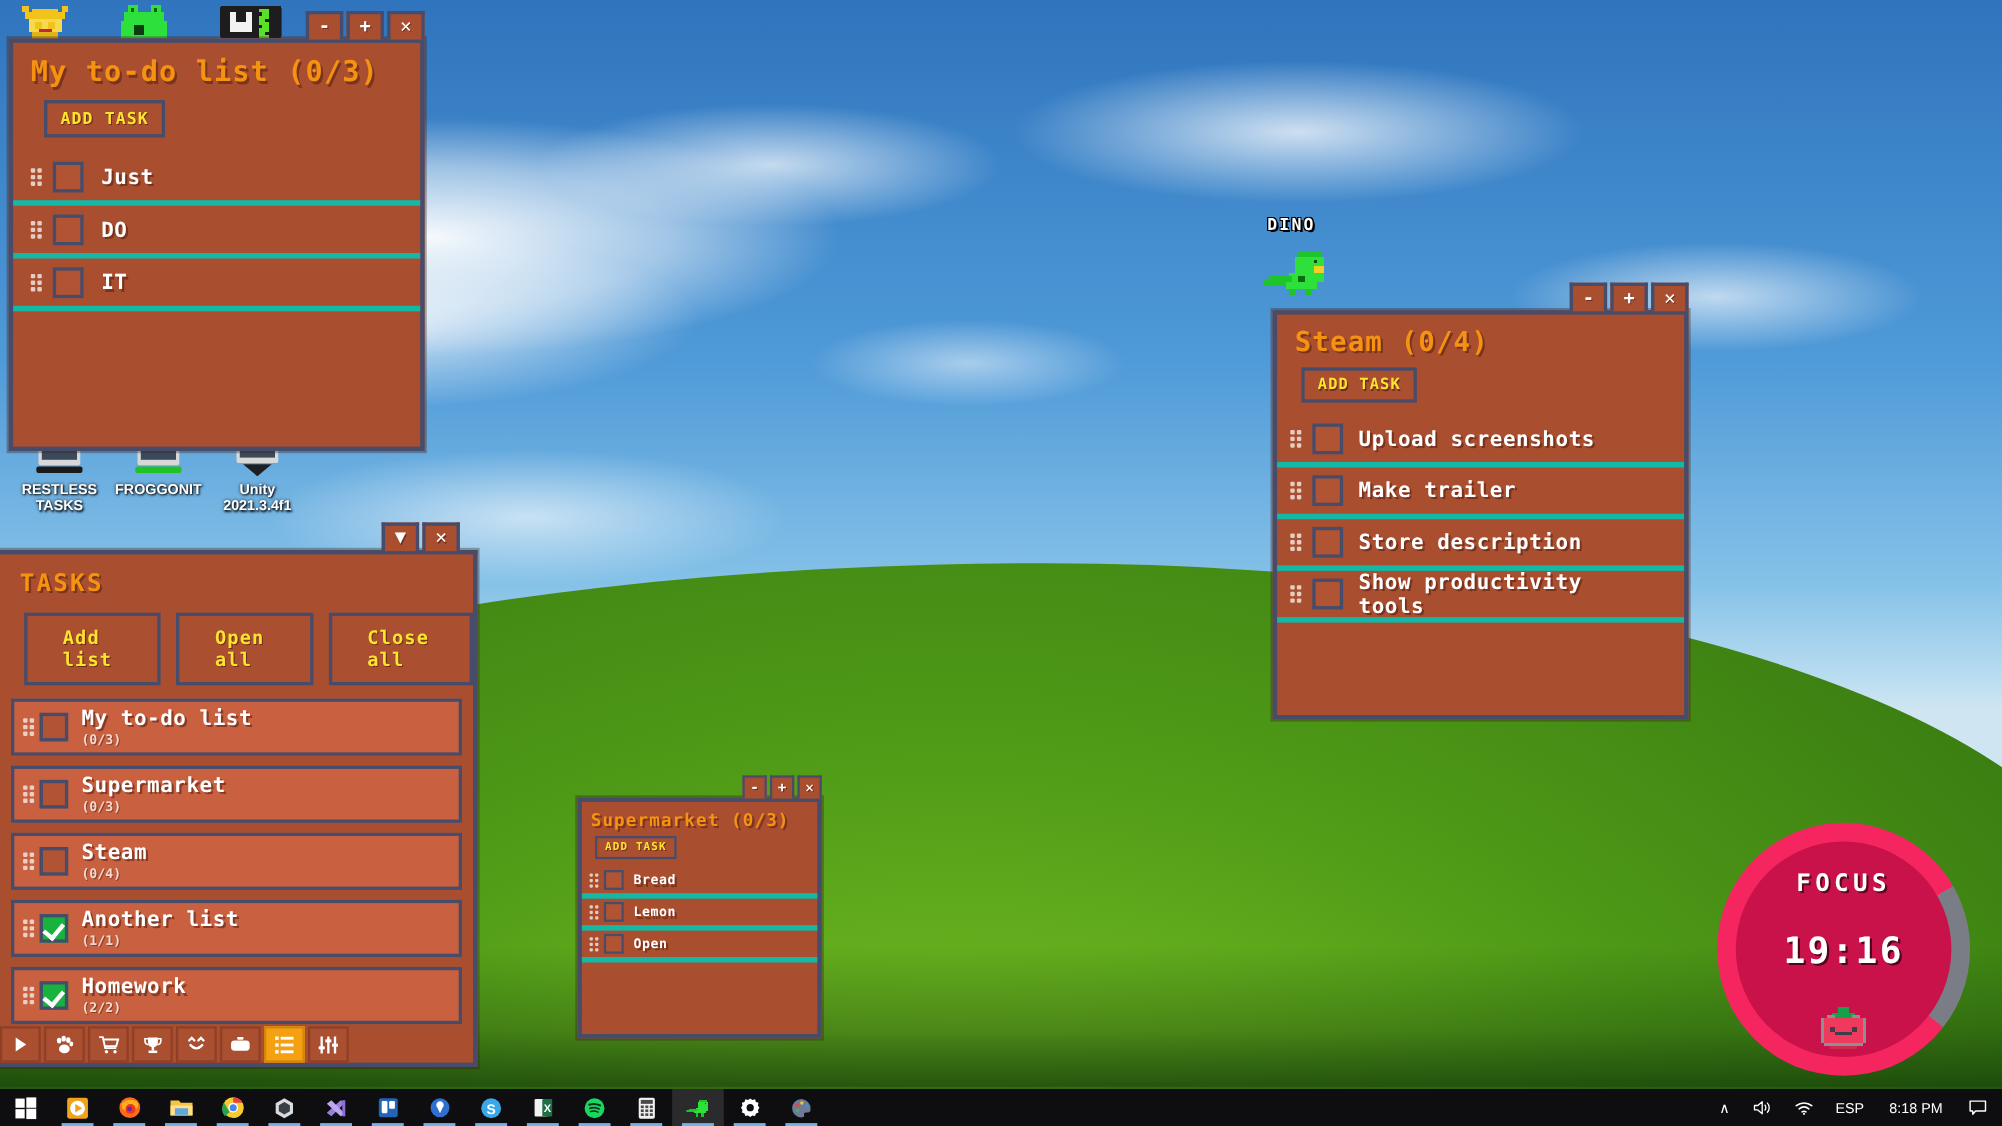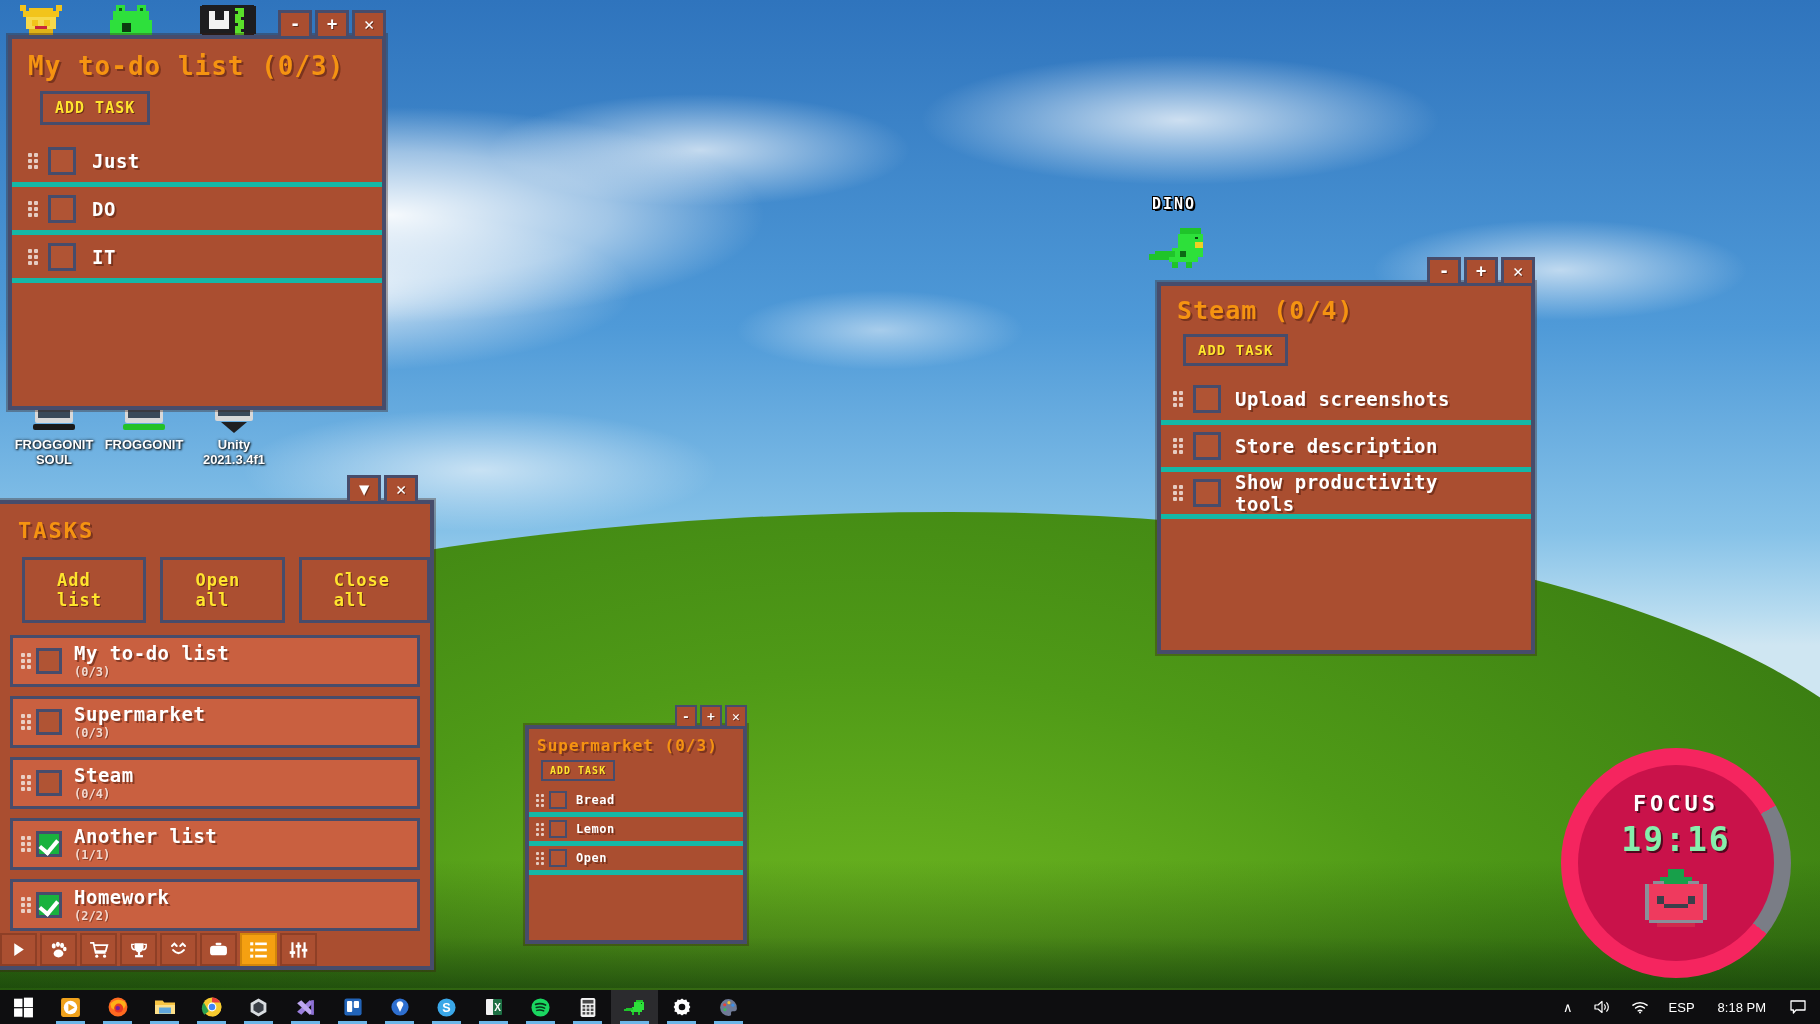--- a/index.html
+++ b/index.html
@@ -223,28 +223,29 @@
     border-radius: 50%;
     background: conic-gradient(#f5255f 0deg 60deg, #7a7d86 60deg 128deg, #f5255f 128deg 360deg);
     display: flex; align-items: center; justify-content: center;
     cursor: pointer;
   }
   #focus-inner {
     width: 196px; height: 196px; border-radius: 50%;
     background: #c9124a;
     display: flex; flex-direction: column; align-items: center;
     padding-top: 26px;
+    gap: 24px;
   }
   #focus-label {
     color: #fff; font-size: 22px; font-weight: bold; letter-spacing: 4px;
     text-shadow: 2px 2px 0 rgba(0,0,0,.55);
     font-family: "DejaVu Sans Mono", monospace;
   }
   #focus-time {
-    color: #86efac; font-size: 33px; font-weight: bold; letter-spacing: 2px;
+    color: #ffffff; font-size: 33px; font-weight: bold; letter-spacing: 2px;
     margin-top: 4px;
     text-shadow: 2px 2px 0 rgba(0,0,0,.6);
     font-family: "DejaVu Sans Mono", monospace;
   }
   #tomato { margin-top: 6px; }
 
   
   .desk-icon {
     position: absolute; width: 96px;
     display: flex; flex-direction: column; align-items: center;
@@ -305,21 +306,21 @@
   <div id="hill-dark"></div>
   <div id="hill-shadow"></div>
 </div>
 
 <div class="desk-icon" style="left:6px; top:395px;">
   <svg width="46" height="40" viewBox="0 0 46 40">
     <rect x="4" y="4" width="38" height="24" rx="2" fill="#d8d8d8"></rect>
     <rect x="7" y="7" width="32" height="16" fill="#3a4a5a"></rect>
     <rect x="2" y="29" width="42" height="6" rx="2" fill="#1a1a1a"></rect>
   </svg>
-  <span class="lbl">FROGGONIT SOUL</span>
+  <span class="lbl">RESTLESS TASKS</span>
 </div>
 
 <div class="desk-icon" style="left:96px; top:395px;justify-content:flex-end;">
   <svg width="46" height="40" viewBox="0 0 46 40">
     <rect x="4" y="4" width="38" height="24" rx="2" fill="#d8d8d8"></rect>
     <rect x="7" y="7" width="32" height="16" fill="#3a4a5a"></rect>
     <rect x="2" y="29" width="42" height="6" rx="2" fill="#22c127"></rect>
   </svg>
   <span class="lbl">FROGGONIT</span>
 </div>
@@ -445,20 +446,32 @@
       <span class="grip">
           <i></i>
           <i></i>
           <i></i>
           <i></i>
           <i></i>
           <i></i>
         </span>
       <span class="cbox"></span>
       <span class="task-label">Upload screenshots</span>
+    </div>
+    <div class="task-row">
+      <span class="grip">
+          <i></i>
+          <i></i>
+          <i></i>
+          <i></i>
+          <i></i>
+          <i></i>
+        </span>
+      <span class="cbox"></span>
+      <span class="task-label">Make trailer</span>
     </div>
     <div class="task-row">
       <span class="grip">
           <i></i>
           <i></i>
           <i></i>
           <i></i>
           <i></i>
           <i></i>
         </span>

